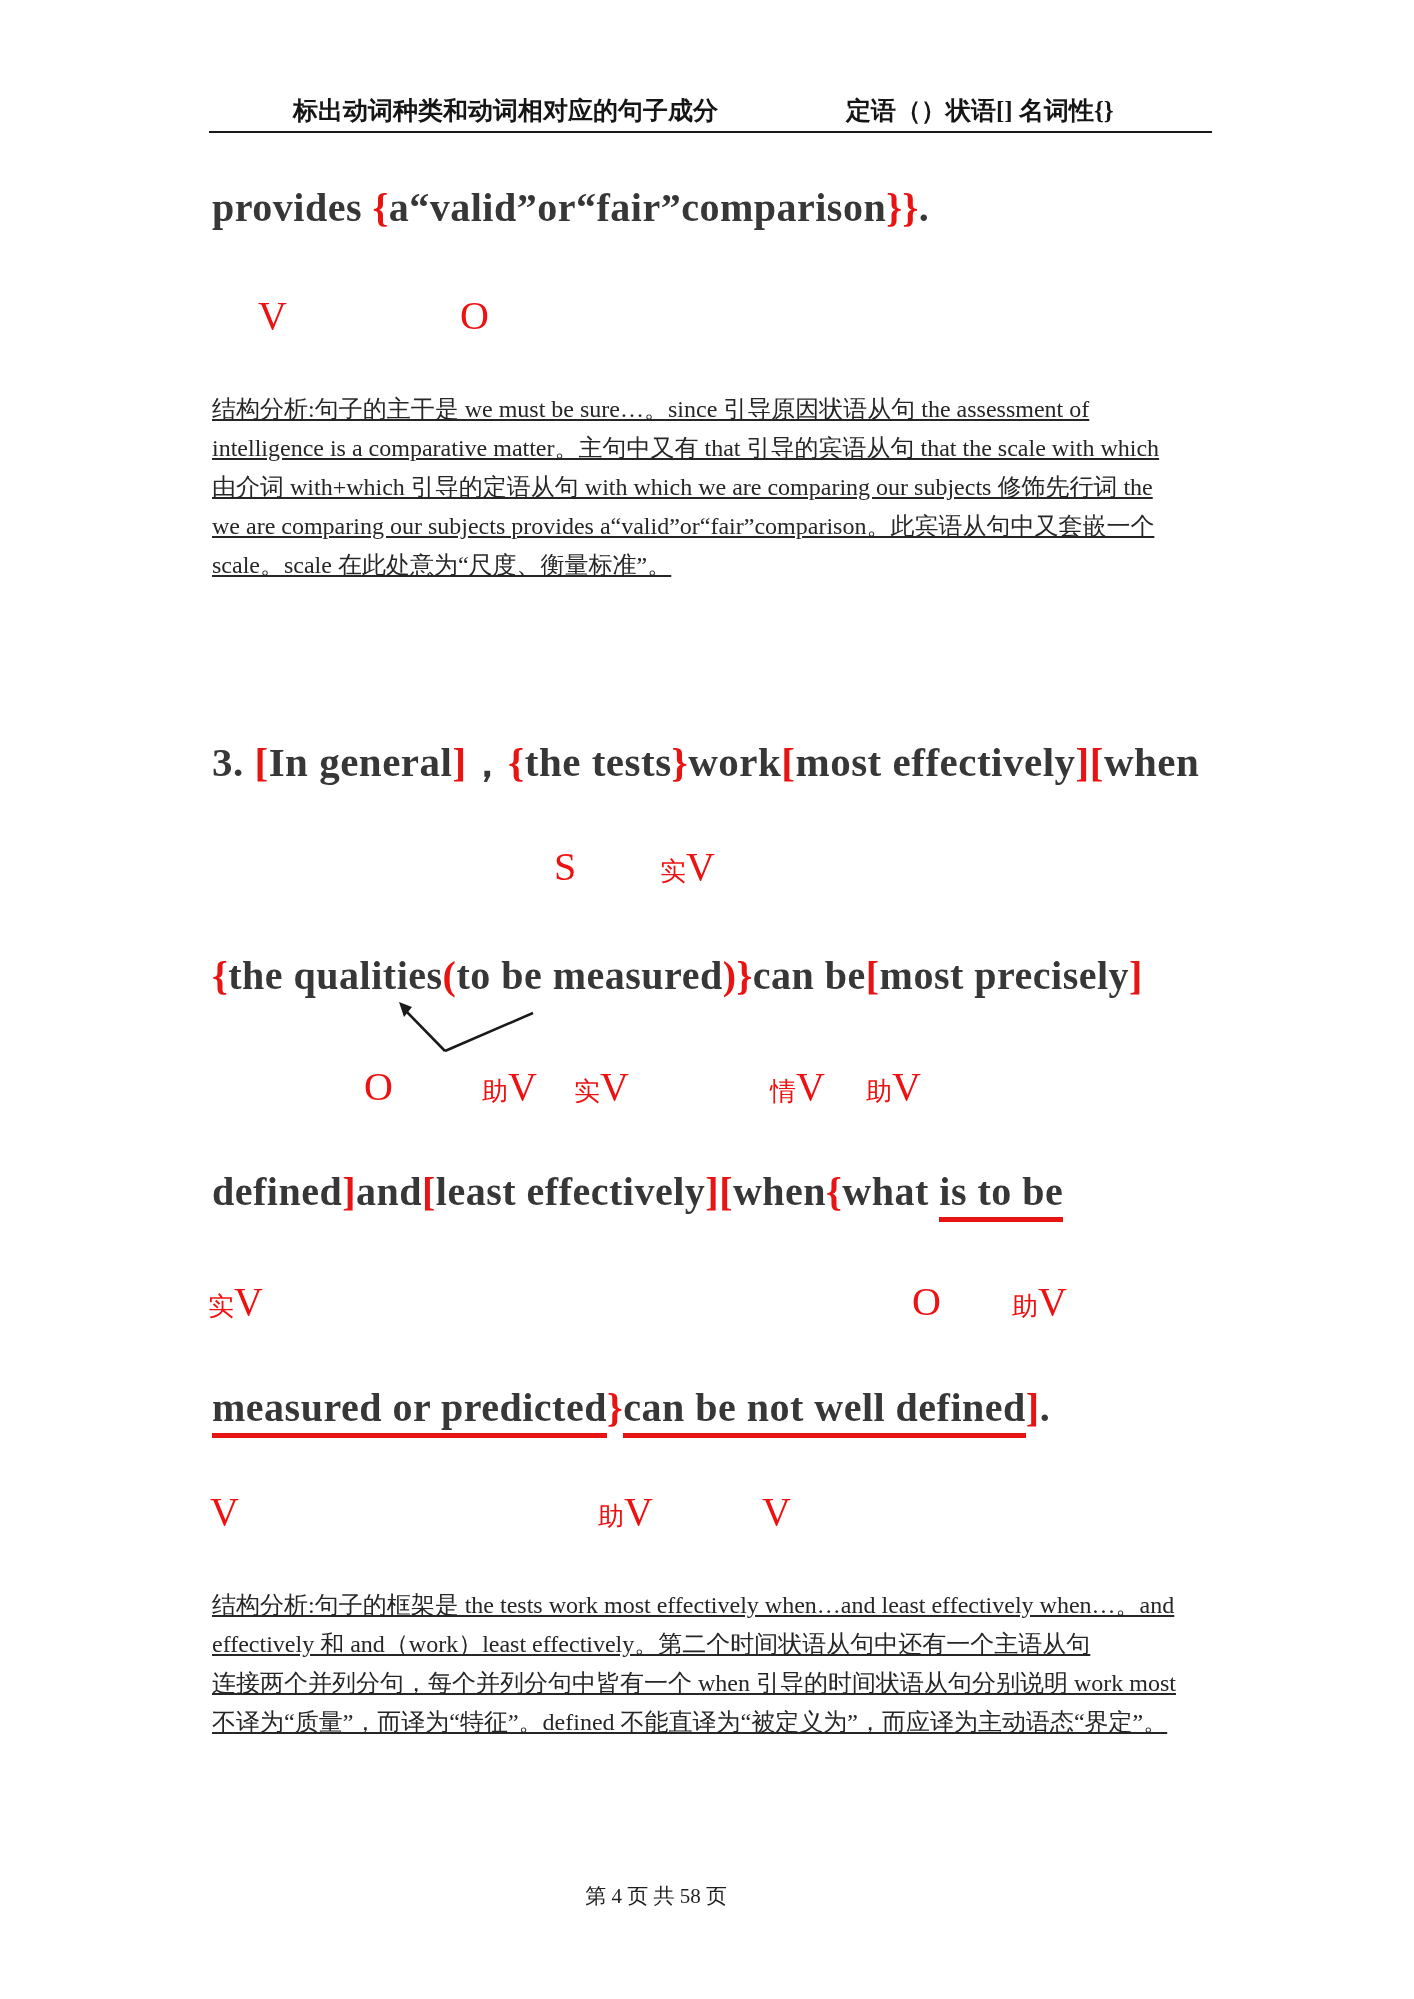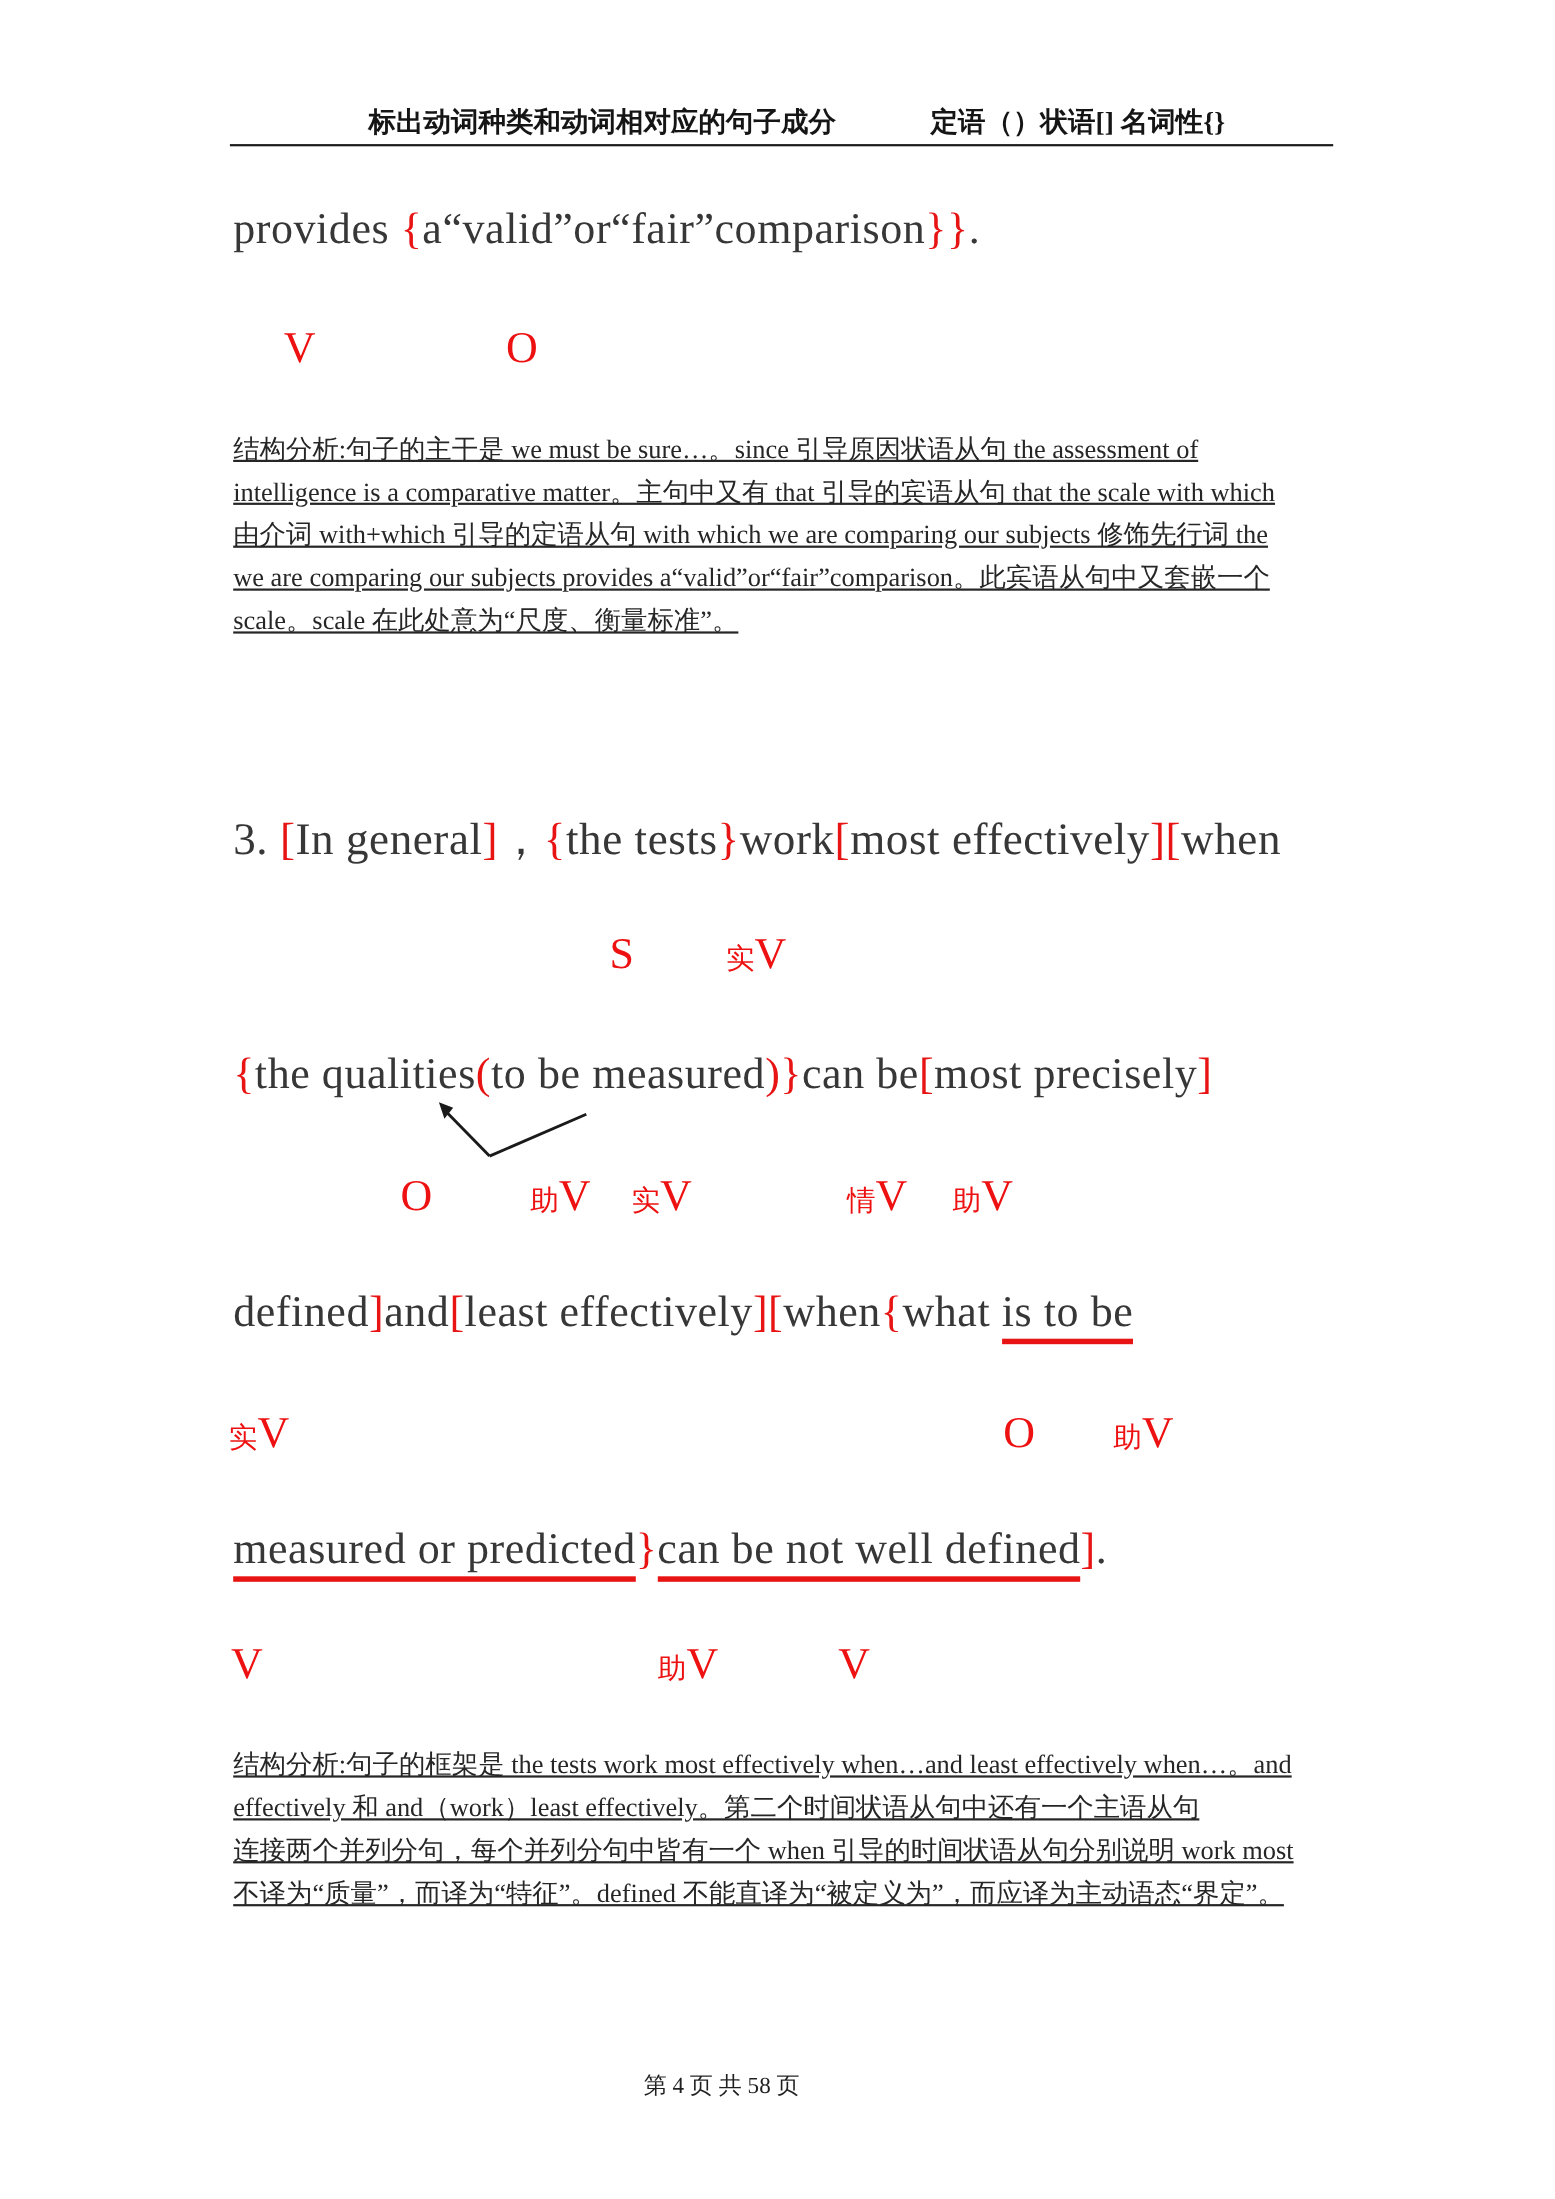--- a/index.html
+++ b/index.html
@@ -2,36 +2,36 @@
 <html><head>
 <meta charset="utf-8">
 <style>
   html,body{margin:0;padding:0;background:#ffffff;}
   .page{
     position:relative;width:1414px;height:1999px;background:#ffffff;overflow:hidden;
     font-family:"Liberation Serif","DejaVu Serif",serif;color:#222;
   }
   .hdr{position:absolute;font-weight:bold;font-size:25px;color:#151515;white-space:nowrap;}
   .rule{position:absolute;left:209px;top:131px;width:1003px;height:2px;background:#1a1a1a;}
-  .big{position:absolute;left:212px;font-weight:normal;font-size:40px;color:#373737;white-space:nowrap;letter-spacing:.5px;}
+  .big{position:absolute;left:212px;font-weight:bold;font-size:40px;color:#373737;white-space:nowrap;letter-spacing:.5px;}
   .r{color:#e81313;}
   .ul{border-bottom:5px solid #e81313;padding-bottom:3px;}
   .lbl{position:absolute;color:#ee1111;font-size:40px;white-space:nowrap;font-weight:400;}
   .lbl .cn{font-size:26px;}
   .para{position:absolute;left:212px;width:1040px;font-size:24px;color:#262626;text-decoration:underline;}
   .para .ln{line-height:39px;white-space:nowrap;}
   .footer{position:absolute;left:0;top:1882px;width:1312px;text-align:center;font-size:21px;color:#1f1f1f;}
   svg.arrow{position:absolute;left:383px;top:993px;}
 </style>
 </head>
 <body>
 
 <div class="page">
 
-  <div class="hdr" style="left:293px;top:94px;margin-left:42px;">标出动词种类和动词相对应的句子成分</div>
+  <div class="hdr" style="left:293px;top:94px;">标出动词种类和动词相对应的句子成分</div>
   <div class="hdr" style="left:846px;top:94px;">定语（）状语[] 名词性{}</div>
   <div class="rule"></div>
 
   <div class="big" style="top:184px;"><span>provides </span><span class="r">{</span><span>a“valid”or“fair”comparison</span><span class="r">}}</span><span>.</span></div>
 
   <span class="lbl" style="left:258px;top:292px;">V</span>
   <span class="lbl" style="left:460px;top:292px;">O</span>
 
   <div class="para" style="top:390px;">
     <div class="ln">结构分析:句子的主干是 we must be sure…。since 引导原因状语从句 the assessment of</div>

